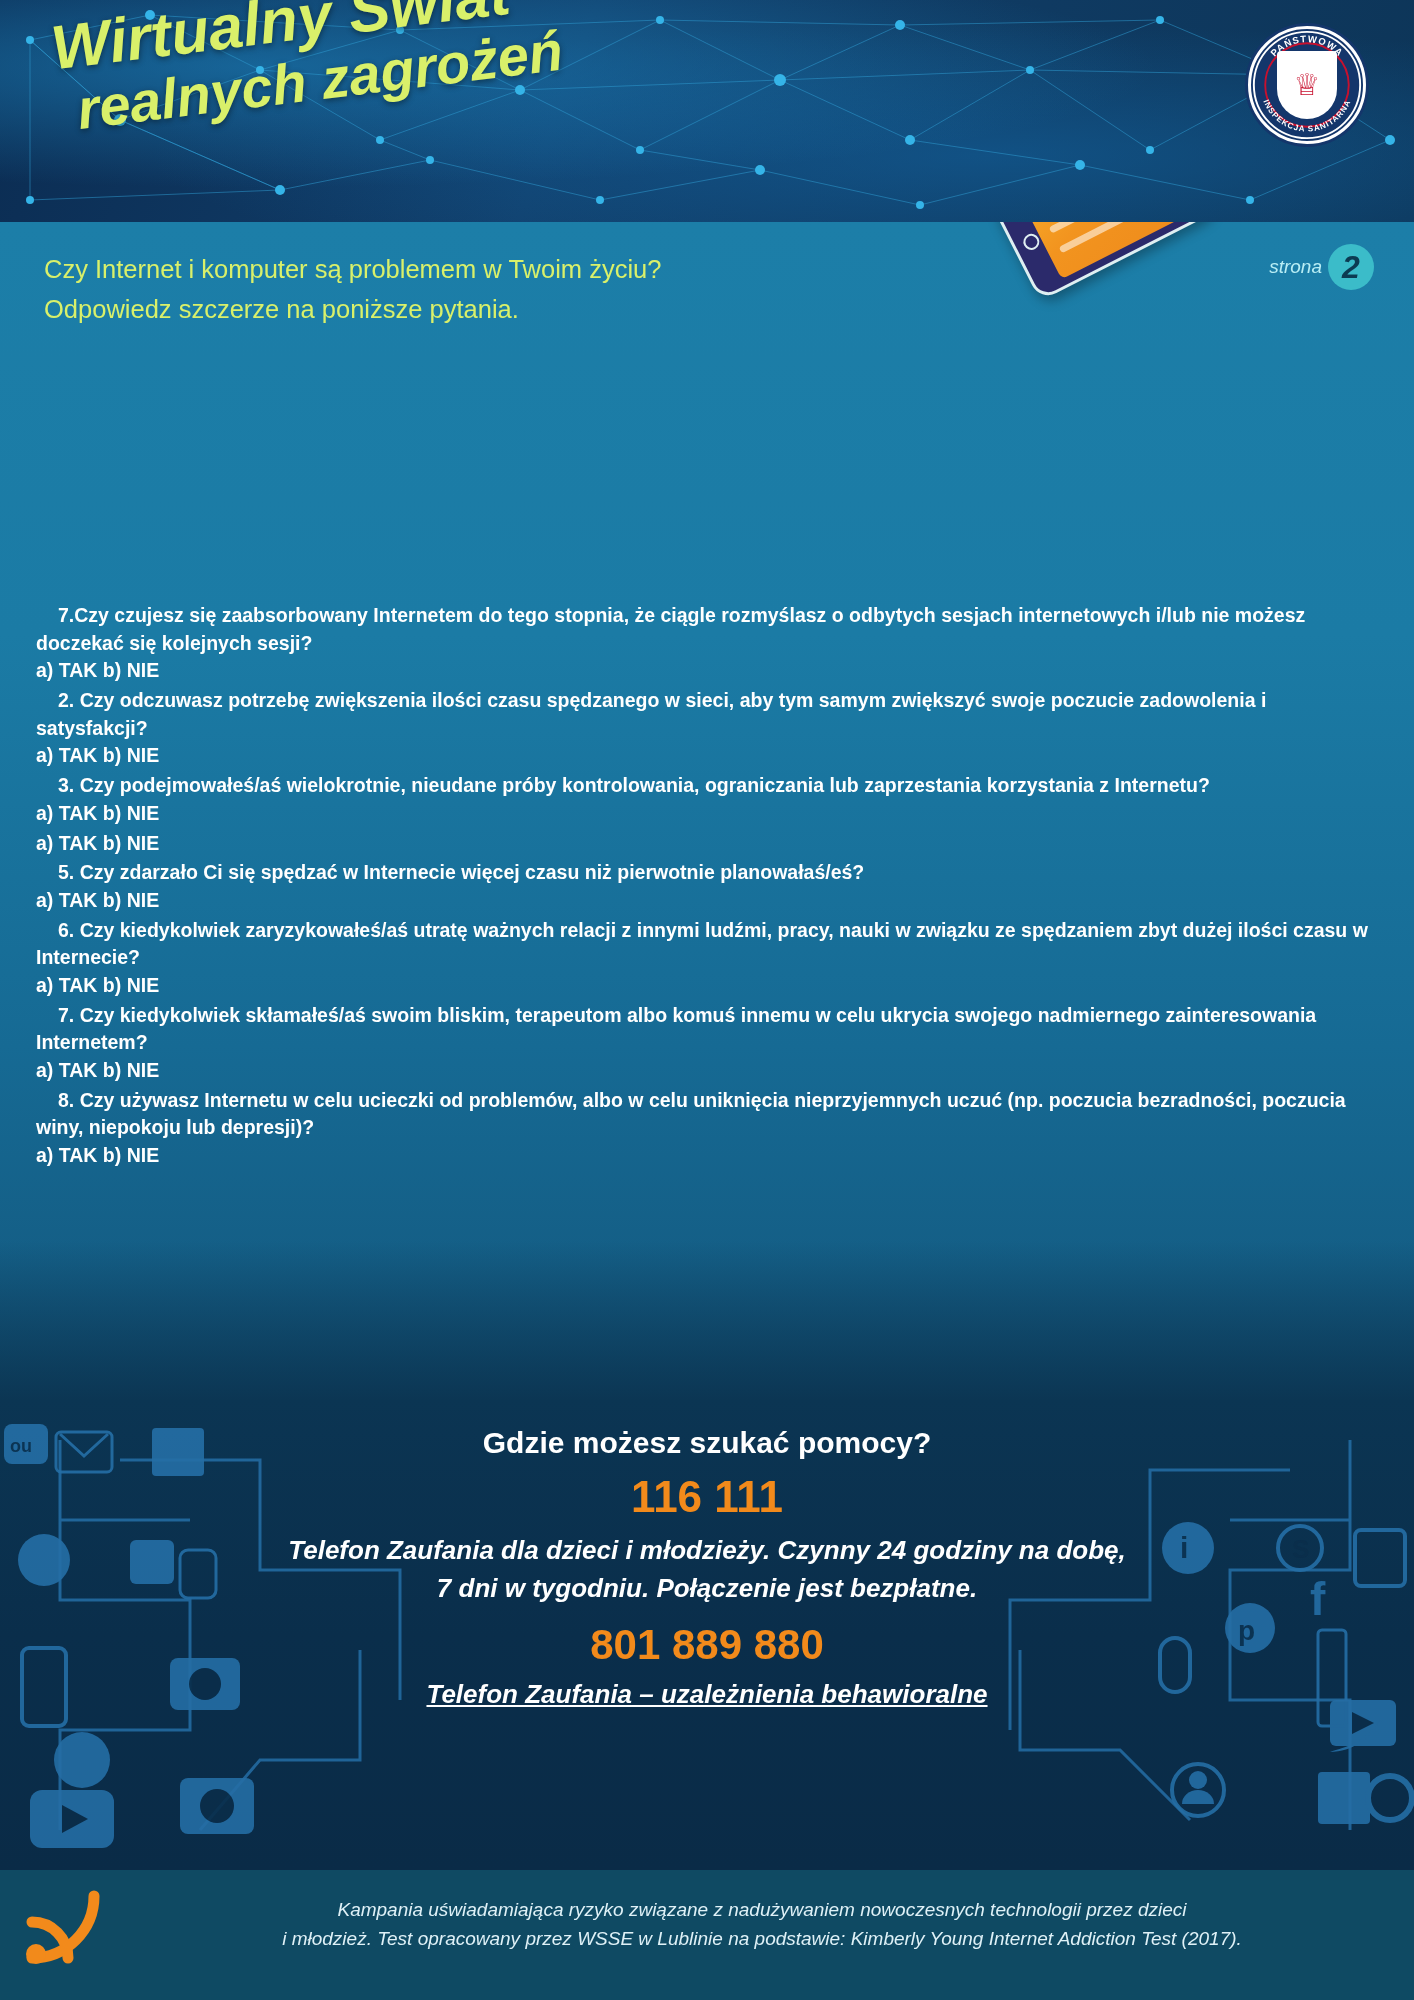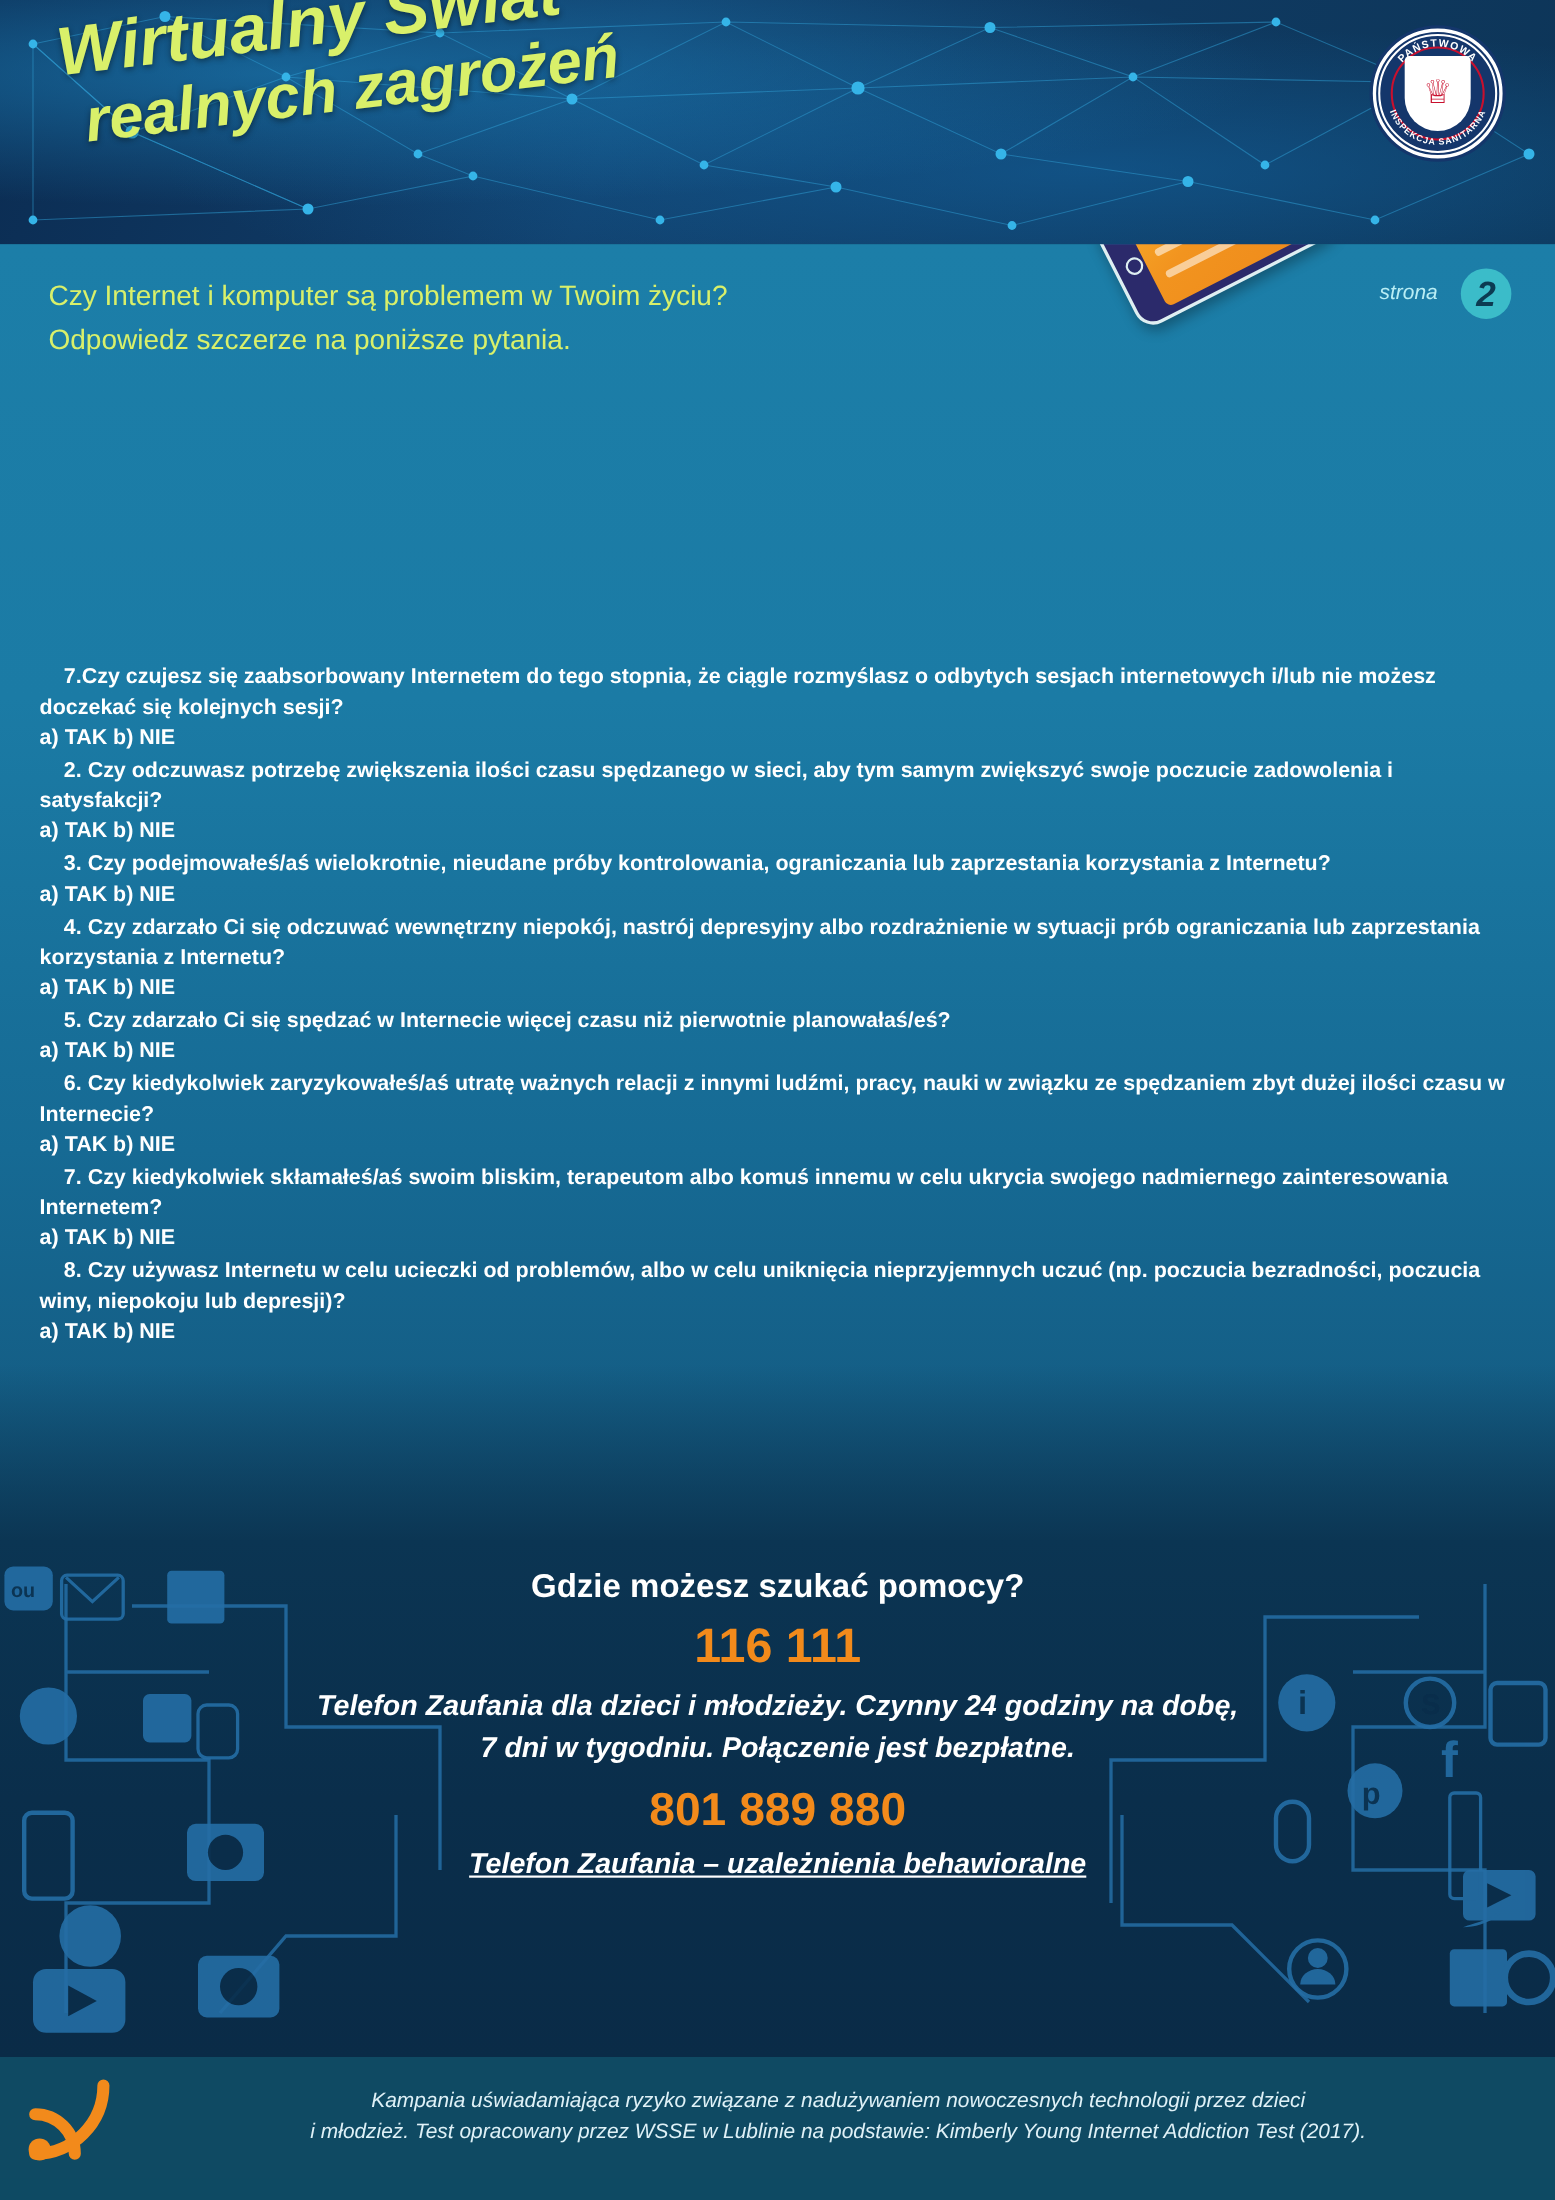--- a/index.html
+++ b/index.html
@@ -146,21 +146,21 @@
     width: 16px; height: 16px;
     border: 2px solid #dfeff2;
     border-radius: 50%;
   }
   .page-marker {
     position: absolute;
     right: 40px;
     top: 22px;
     display: flex;
     align-items: center;
-    gap: 21px;
+    gap: 6px;
   }
   .page-marker .lbl {
     color: #b9eef5;
     font-size: 19px;
     font-style: italic;
   }
   .page-marker .num {
     width: 46px; height: 46px;
     border-radius: 50%;
     background: #3bbcc9;
@@ -368,21 +368,20 @@
   <div class="questions">
     <div class="q">7.Czy czujesz się zaabsorbowany Internetem do tego stopnia, że ciągle rozmyślasz o odbytych sesjach internetowych i/lub nie możesz doczekać się kolejnych sesji?</div>
     <div class="ans">a) TAK b) NIE</div>
 
     <div class="q">2. Czy odczuwasz potrzebę zwiększenia ilości czasu spędzanego w sieci, aby tym samym zwiększyć swoje poczucie zadowolenia i satysfakcji?</div>
     <div class="ans">a) TAK b) NIE</div>
 
     <div class="q">3. Czy podejmowałeś/aś wielokrotnie, nieudane próby kontrolowania, ograniczania lub zaprzestania korzystania z Internetu?</div>
     <div class="ans">a) TAK b) NIE</div>
 
-    <div class="q">4. Czy zdarzało Ci się odczuwać wewnętrzny niepokój, nastrój depresyjny albo rozdrażnienie w sytuacji prób ograniczania lub zaprzestania korzystania z Internetu?</div>
     <div class="ans">a) TAK b) NIE</div>
 
     <div class="q">5. Czy zdarzało Ci się spędzać w Internecie więcej czasu niż pierwotnie planowałaś/eś?</div>
     <div class="ans">a) TAK b) NIE</div>
 
     <div class="q">6. Czy kiedykolwiek zaryzykowałeś/aś utratę ważnych relacji z innymi ludźmi, pracy, nauki w związku ze spędzaniem zbyt dużej ilości czasu w Internecie?</div>
     <div class="ans">a) TAK b) NIE</div>
 
     <div class="q">7. Czy kiedykolwiek skłamałeś/aś swoim bliskim, terapeutom albo komuś innemu w celu ukrycia swojego nadmiernego zainteresowania Internetem?</div>
     <div class="ans">a) TAK b) NIE</div>

